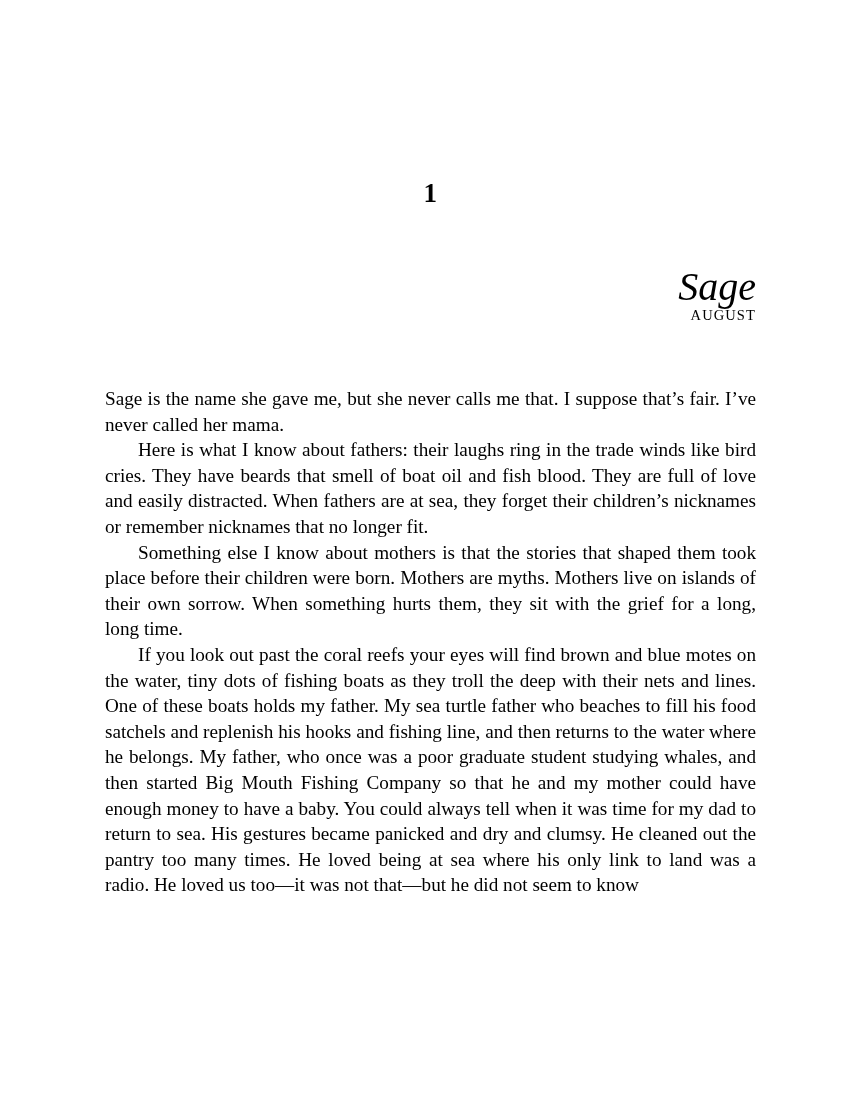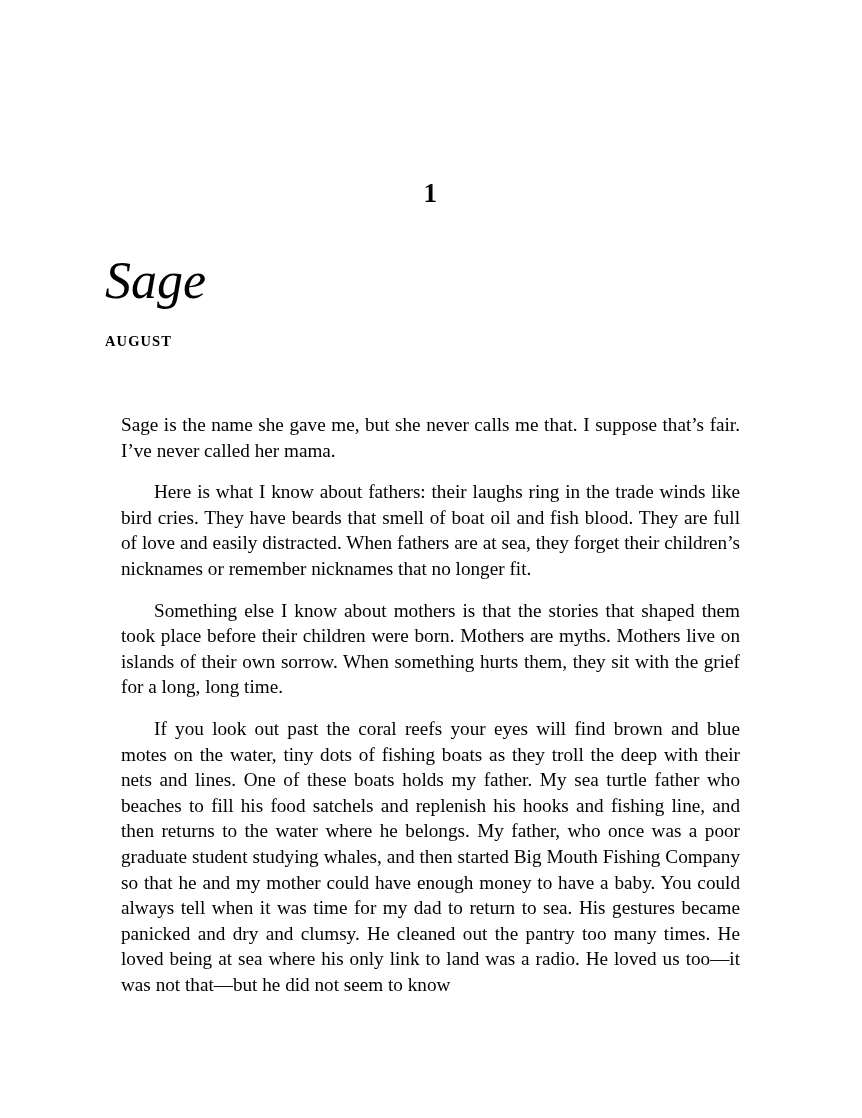--- a/index.html
+++ b/index.html
@@ -28,43 +28,42 @@
   }
   .chapter-number {
     margin-top: 180px;
     text-align: center;
     font-size: 27px;
     font-weight: bold;
     line-height: 1;
     letter-spacing: 0.5px;
   }
   .chapter-title {
-    margin-top: 48px;
-    text-align: left;
-    font-size: 52px;
+    margin-top: 60px;
+    text-align: right;
+    font-size: 40px;
     font-style: italic;
     line-height: 1;
   }
   .chapter-subtitle {
-    margin-top: 26px;
-    text-align: left;
+    text-align: right;
     font-size: 14.5px;
-    font-weight: bold;
+    font-weight: normal;
     letter-spacing: 1.1px;
   }
   .body-text {
     margin-top: 62px;
     font-size: 19.2px;
     line-height: 25.6px;
     text-align: justify;
     text-justify: inter-word;
     hyphens: none;
   }
   .body-text p {
-    margin: 16px;
+    margin: 0;
     text-indent: 0;
   }
   .body-text p.indent {
     text-indent: 33px;
   }
 </style>
 </head>
 <body>
 
 <div class="page">

